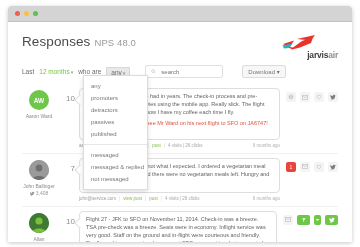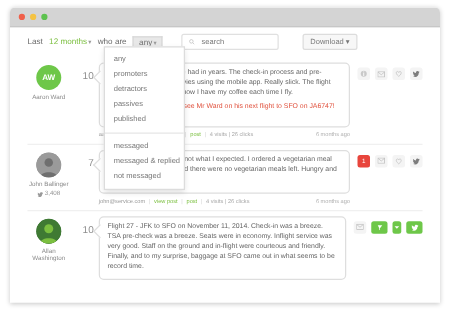--- a/index.html
+++ b/index.html
@@ -115,20 +115,33 @@
 <div class="browser">
 
   <div class="titlebar">
     <span class="dot red"></span>
     <span class="dot yellow"></span>
     <span class="dot green"></span>
   </div>
 
   <div class="page">
 
+    <div class="hdr">
+      <div class="title">
+        <span>Responses</span><span class="nps">NPS 48.0</span>
+      </div>
+      <div class="logo">
+        <svg class="logo-mark" viewBox="0 0 72 34">
+          <path d="M2 20 L24 13 L16 26 L22 27 L40 14 L62 6 L58 18 L36 27 L20 31 Z" fill="#e8342b"></path>
+          <path d="M1 23 L20 19 L14 28 L4 29 Z" fill="#22b4c6"></path>
+          <path d="M30 10 L66 2 L58 13 Z" fill="#e8342b"></path>
+        </svg>
+        <div class="logo-text"><span>jarvis</span><span class="air">air</span></div>
+      </div>
+    </div>
 
     <div class="toolbar">
       <span class="tb-label">Last</span>
       <span class="tb-sel"><span>12 months</span><span class="car">▾</span></span>
       <span class="tb-label">who are</span>
       <span class="tb-sel active"><span>any</span><span class="car">▾</span></span>
 
       <span class="search">
         <svg class="sicon" viewBox="0 0 12 12">
             <circle cx="5" cy="5" r="3.4" fill="none" stroke="#b9b9b9" stroke-width="1.3"></circle>

